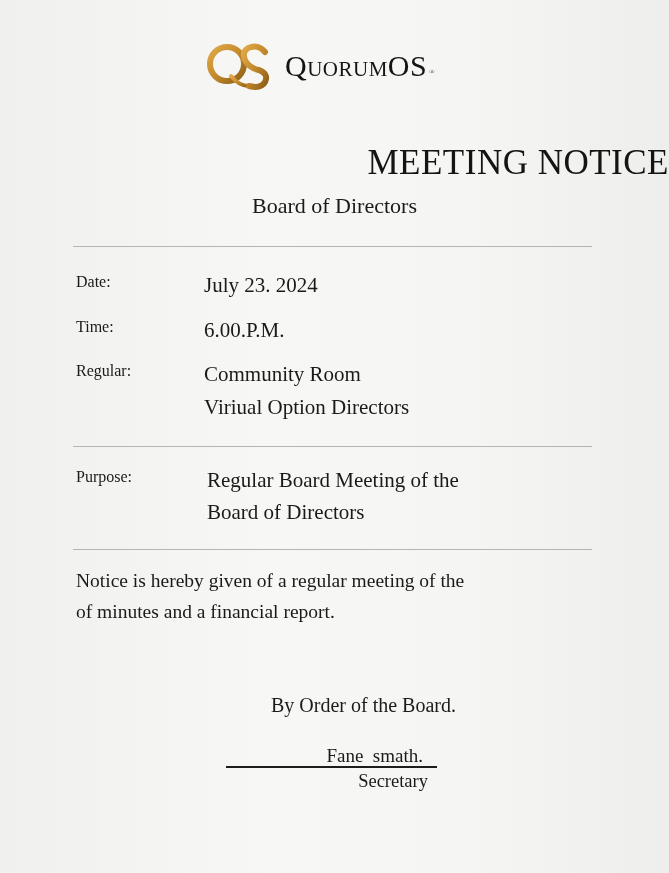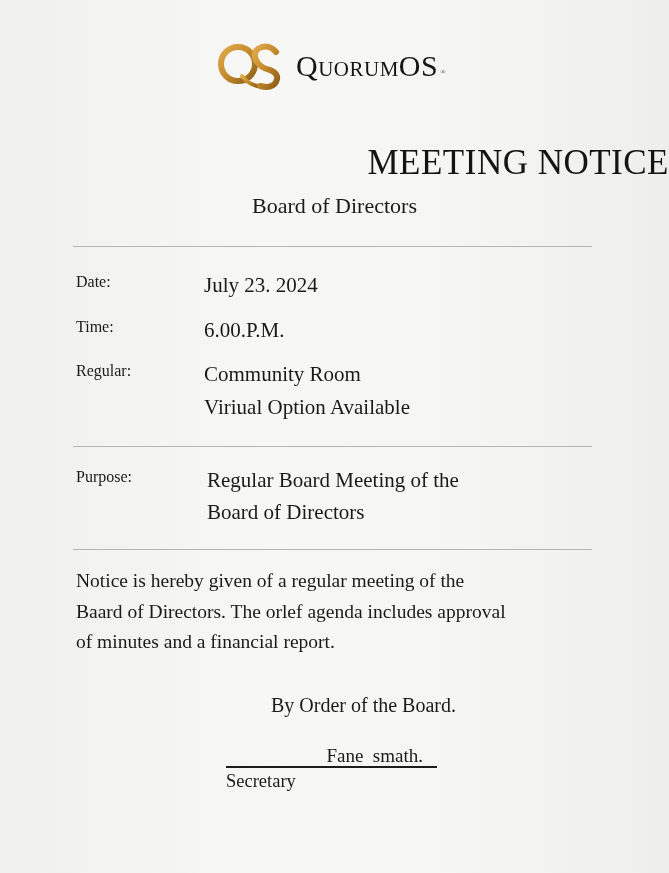--- a/index.html
+++ b/index.html
@@ -6,39 +6,39 @@
     body {
       width: 669px; height: 873px; overflow: hidden;
       background: #f4f4f3;
       font-family: "Liberation Serif", "DejaVu Serif", serif;
       color: #1b1b1b;
     }
     .page {
       position: relative; width: 669px; height: 873px;
       background: linear-gradient(90deg, #f0f0ef 0%, #f7f7f6 40%, #f5f5f4 70%, #eeeeed 100%);
     }
-    .logo { position: absolute; left: 216px; top: 40px; height: 52px; display: flex; align-items: center; }
+    .logo { position: absolute; left: 205px; top: 40px; height: 52px; display: flex; align-items: center; }
     .logo-mark { width: 72px; height: 52px; }
     .logo-text { margin-left: 8px; font-size: 30px; letter-spacing: 0.5px; color: #151515; font-variant: small-caps; }
     .logo-tm { font-size: 7px; vertical-align: top; margin-left: 2px; position: relative; top: 6px; color: #444; }
 
     .title { position: absolute; left: 0; width: 669px; top: 143px; text-align: right; font-size: 35px; letter-spacing: 0.5px; color: #141414; }
     .subtitle { position: absolute; left: 0; width: 669px; top: 193px; text-align: center; font-size: 22px; color: #1a1a1a; }
 
     .rule { position: absolute; left: 73px; width: 519px; height: 1px; background: #b5b5b5; }
 
     .row-label { position: absolute; left: 76px; font-size: 16px; color: #1a1a1a; }
     .row-value { position: absolute; left: 204px; font-size: 21px; color: #1a1a1a; line-height: 33px; }
 
     .body-text { position: absolute; left: 76px; top: 566px; width: 540px; font-size: 19.5px; line-height: 30.5px; color: #1a1a1a; }
 
     .closing { position: absolute; left: 0; width: 669px; top: 694px; text-align: center; font-size: 20px; padding-left: 58px; box-sizing: border-box; }
     .signature { position: absolute; left: 212px; width: 211px; top: 737px; text-align: right; font-size: 19px; margin-top: 8px; }
     .sig-line { position: absolute; left: 226px; width: 211px; top: 766px; height: 1.5px; background: #1d1d1d; }
-    .sig-title { position: absolute; left: 226px; width: 202px; top: 771px; text-align: left; font-size: 18.5px; }
+    .sig-title { position: absolute; left: 226px; width: 202px; top: 771px; text-align: right; font-size: 18.5px; }
   </style>
 </head>
 <body>
 
 <div class="page">
 
   <div class="logo">
     <svg class="logo-mark" viewBox="0 0 72 52">
       <defs>
         <linearGradient id="gold" x1="0" y1="0" x2="1" y2="1">
@@ -61,33 +61,32 @@
   <div class="rule" style="top:246px"></div>
 
   <div class="row-label" style="top:273px">Date:</div>
   <div class="row-value" style="top:269px">July 23. 2024</div>
 
   <div class="row-label" style="top:318px">Time:</div>
   <div class="row-value" style="top:314px">6.00.P.M.</div>
 
   <div class="row-label" style="top:362px">Regular:</div>
   <div class="row-value" style="top:358px">Community Room</div>
-  <div class="row-value" style="top:391px">Viriual Option Available</div>
+  <div class="row-value" style="top:391px">Viriual Option Directors</div>
 
   <div class="rule" style="top:446px"></div>
 
   <div class="row-label" style="top:468px">Purpose:</div>
   <div class="row-value" style="top:464px; left:207px">Regular Board Meeting of the</div>
   <div class="row-value" style="top:496px; left:207px">Board of Directors</div>
 
   <div class="rule" style="top:549px"></div>
 
   <div class="body-text">
     <div>Notice is hereby given of a regular meeting of the</div>
-    <div>Baard of Directors. The orlef agenda includes approval</div>
     <div>of minutes and a financial report.</div>
   </div>
 
   <div class="closing">By Order of the Board.</div>
   <div class="signature" style="white-space:pre">Fane  smath.</div>
   <div class="sig-line"></div>
   <div class="sig-title">Secretary</div>
 
 </div>
 

